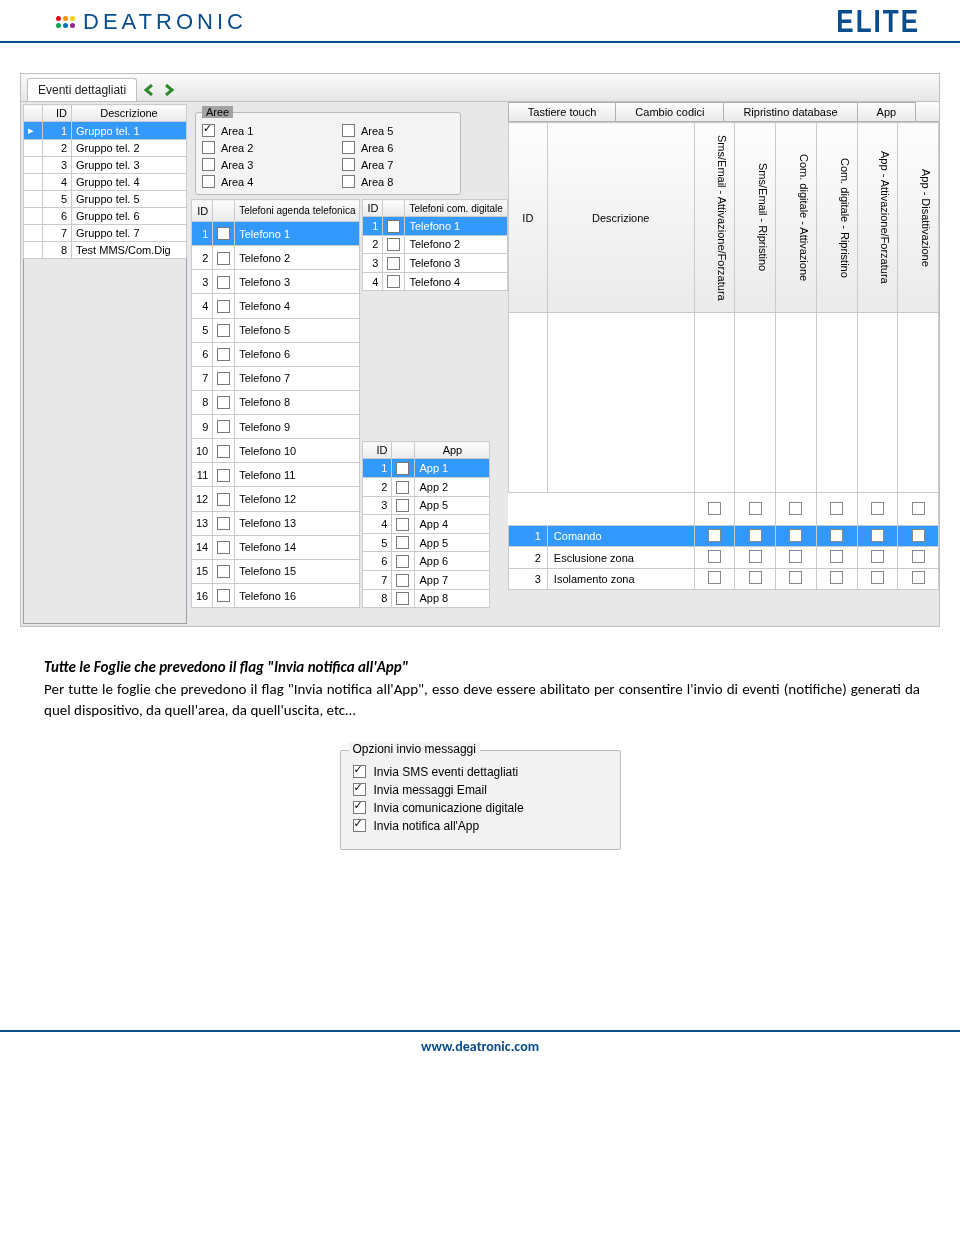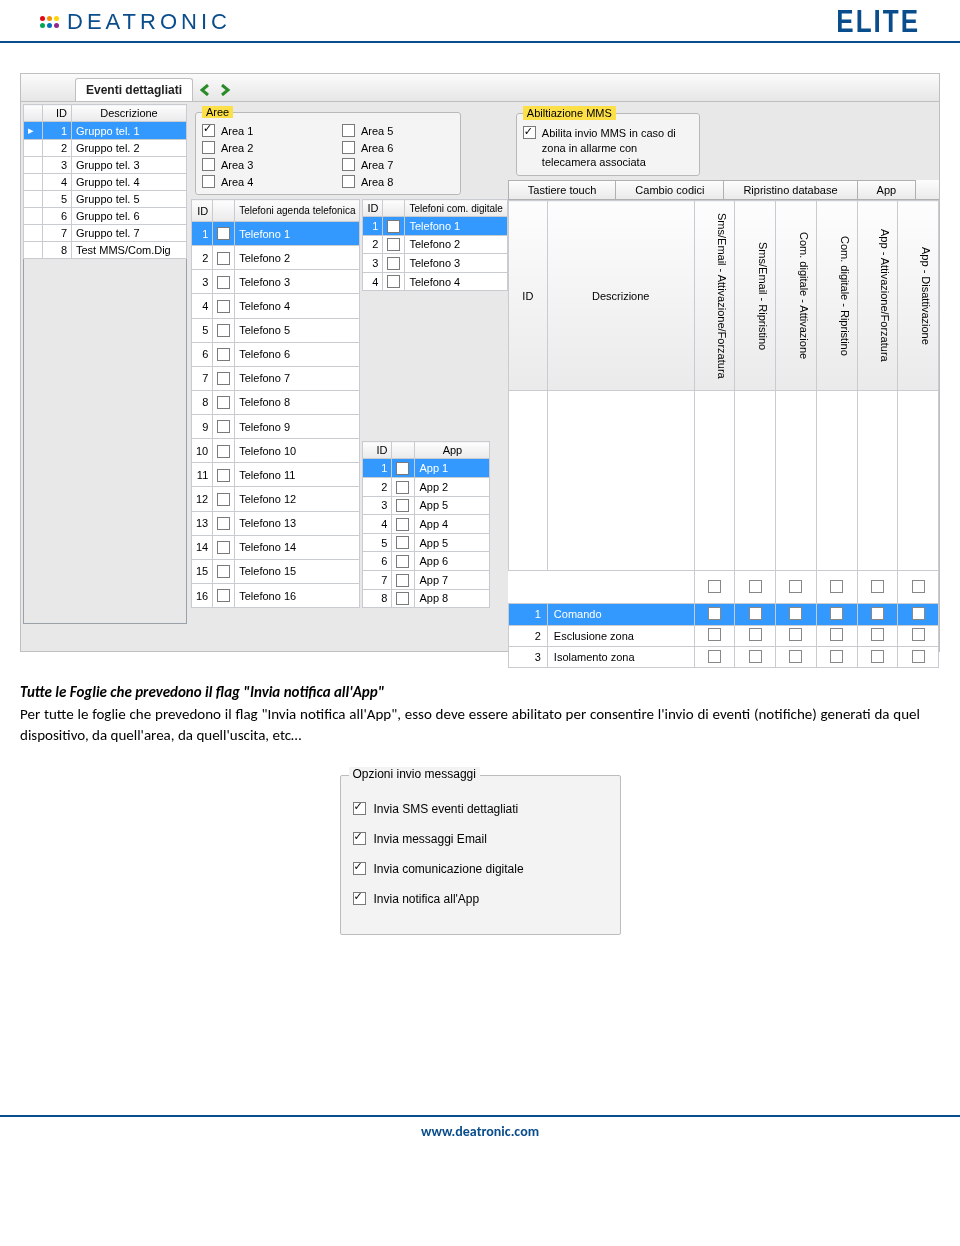--- a/index.html
+++ b/index.html
@@ -1,57 +1,57 @@
 <!DOCTYPE html>
 <html><head>
 <meta charset="utf-8">
 <style>
   body { margin:0; font-family: Arial, sans-serif; font-size:11px; background:#fff; color:#000; }
   .page { width:960px; margin:0 auto; position:relative; }
-  .header-bar { display:flex; justify-content:space-between; align-items:center; padding:6px 40px 4px 40px; }
+  .header-bar { display:flex; justify-content:space-between; align-items:center; padding:6px 40px 4px 56px; }
   .logo-deatronic { display:flex; align-items:center; gap:8px; }
   .logo-deatronic .dots { display:flex; flex-direction:column; gap:2px; }
   .logo-deatronic .dotrow { display:flex; gap:2px; }
   .logo-deatronic .dot { width:5px; height:5px; border-radius:50%; }
   .logo-deatronic .word { font-family: Arial, sans-serif; font-weight:300; font-size:22px; letter-spacing:4px; color:#0a4d8c; }
   .logo-elite { font-family:Arial,sans-serif; font-weight:bold; font-size:26px; letter-spacing:2px; color:#0a4d8c; transform:scaleY(1.2); }
   .hr-top { border:none; border-top:2px solid #0a4d8c; margin:0 0 30px 0; }
   .screenshot-outer { margin:0 20px; border:1px solid #bfbfbf; background:#e8e8e8; }
   .tabstrip { background:linear-gradient(#fbfbfb,#e6e6e6); border-bottom:1px solid #c0c0c0; padding:4px 6px 0 6px; display:flex; align-items:center; gap:6px; }
-  .tab-top { background:#fff; border:1px solid #c0c0c0; border-bottom:none; padding:4px 10px; font-weight:bold; font-size:12px; border-radius:3px 3px 0 0; color:#222;margin-left:48px; }
+  .tab-top { background:#fff; border:1px solid #c0c0c0; border-bottom:none; padding:4px 10px; font-weight:normal; font-size:12px; border-radius:3px 3px 0 0; color:#222; }
   .nav-arrows { display:flex; gap:2px; align-items:center; }
   .nav-arrow { width:16px; height:14px; display:flex; align-items:center; justify-content:center; }
   .grids-row { display:flex; align-items:flex-start; }
   .grid { background:#fff; border:1px solid #9aa1a8; font-size:11px; border-collapse:collapse; }
   .grid th, .grid td { border:1px solid #c8ccd0; padding:2px 4px; background:#fff; text-align:left; white-space:nowrap; }
   .grid th { background:linear-gradient(#fdfdfd,#eaeaea); font-weight:normal; text-align:center; }
   .grid .sel td { background:#3399ff; color:#fff; }
   .grid .id-col { text-align:right; width:20px; }
   .chk { display:inline-block; width:11px; height:11px; border:1px solid #7a7a7a; background:#fff; vertical-align:middle; position:relative; }
   .chk.checked::after { content:"✓"; position:absolute; left:0; top:-3px; font-size:11px; }
   .col-area-wrap { margin:4px 2px 0 2px; }
   .fieldset { border:1px solid #b9b9b9; background:#f4f4f4; padding:6px; border-radius:3px; }
-  .fieldset legend { padding:0 4px; background:#fde047; font-size:11px; }
+  .fieldset legend { padding:0 4px; background:#a3a3a3; font-size:11px; }
   .mms-box { font-size:11px; line-height:1.3; }
   .tabs-bar { display:flex; flex-wrap:wrap; border-bottom:1px solid #b0b0b0; background:linear-gradient(#fdfdfd,#eaeaea); font-size:11px; }
   .tabs-bar .tab { padding:3px 19px; border:1px solid #b0b0b0; border-bottom:none; margin-right:-1px; background:linear-gradient(#fdfdfd,#eaeaea); cursor:default; }
   .tabs-bar .tab.active { background:#fff; position:relative; top:1px; }
   .zone-area { display:flex; background:#e8e8e8; }
   .zone-table { width:100%; border-collapse:collapse; }
   .zone-table th, .zone-table td { border:1px solid #c8ccd0; padding:2px 6px; font-size:11px; background:#fff; }
   .zone-table th { background:linear-gradient(#fdfdfd,#eaeaea); font-weight:normal; }
   .vert-col { writing-mode:vertical-rl; text-orientation:mixed; font-size:10px; padding:4px 2px; height:160px; vertical-align:top; white-space:nowrap; }
   .zone-spacer-row td { height:175px; background:#fff; }
   .zone-sel td { background:#3399ff!important; color:#fff; }
   .chk-small { display:inline-block; width:11px; height:11px; border:1px solid #888; background:#fff; }
-  .body-text { margin:30px 40px 20px 20px; font-family:Calibri,Arial,sans-serif; font-size:15px; text-align:justify; line-height:1.35; }
+  .body-text { margin:30px 40px 20px 44px; font-family:Calibri,Arial,sans-serif; font-size:15px; text-align:justify; line-height:1.35; }
   .body-text .it-title { font-weight:bold; font-style:italic; display:block; margin-bottom:2px; }
   .options-box { width:255px; margin:30px auto 0 auto; border:1px solid #bcbcbc; padding:10px 12px 12px 12px; font-size:12px; position:relative; background:#f3f3f3; border-radius:2px; }
   .options-box .legend { position:absolute; top:-9px; left:8px; background:#f3f3f3; padding:0 4px; font-size:12px; }
-  .options-box label { display:flex; align-items:flex-start; gap:8px; margin:16px 0; }
+  .options-box label { display:flex; align-items:flex-start; gap:8px; margin:4px 0; }
   .footer { margin-top:180px; }
   .hr-bot { border:none; border-top:2px solid #0a4d8c; margin:0; }
   .footer-txt { text-align:center; font-family:Calibri,Arial,sans-serif; font-weight:bold; font-size:14px; color:#0a4d8c; padding:6px 0 10px 0; }
   .row-indicator { width:10px; text-align:center; }
   .areas-grid2 { display:grid; grid-template-columns:auto auto auto auto; gap:4px 28px; }
   .area-item { display:flex; align-items:center; gap:6px; }
   .left-panels { display:flex; gap:2px; background:#e8e8e8; padding-left:0; }
   .right-stack { flex:1; display:flex; flex-direction:column; background:#e8e8e8; }
   .right-top { display:flex; gap:16px; padding:4px 6px; align-items:flex-start; }
 </style>
@@ -377,29 +377,20 @@
                       <td>App 8</td>
                     </tr>
                   </tbody>
               </table>
             </div>
           </div>
         </div>
       </div>
 
       <div class="right-stack">
-        <div class="right-top">
-          <fieldset class="fieldset mms-box" style="width:170px;">
-            <legend>Abiltiazione MMS</legend>
-            <div style="display:flex; gap:6px; align-items:flex-start;">
-              <span class="chk checked"></span>
-              <span style="flex:1">Abilita invio MMS in caso di zona in allarme con telecamera associata</span>
-            </div>
-          </fieldset>
-        </div>
 
         <div class="tabs-bar" id="tabs-row1">
             <div class="tab">Tastiere touch</div>
             <div class="tab">Cambio codici</div>
             <div class="tab">Ripristino database</div>
             <div class="tab">App</div>
           </div>
 
         <div class="zone-area">
           <table class="zone-table">

